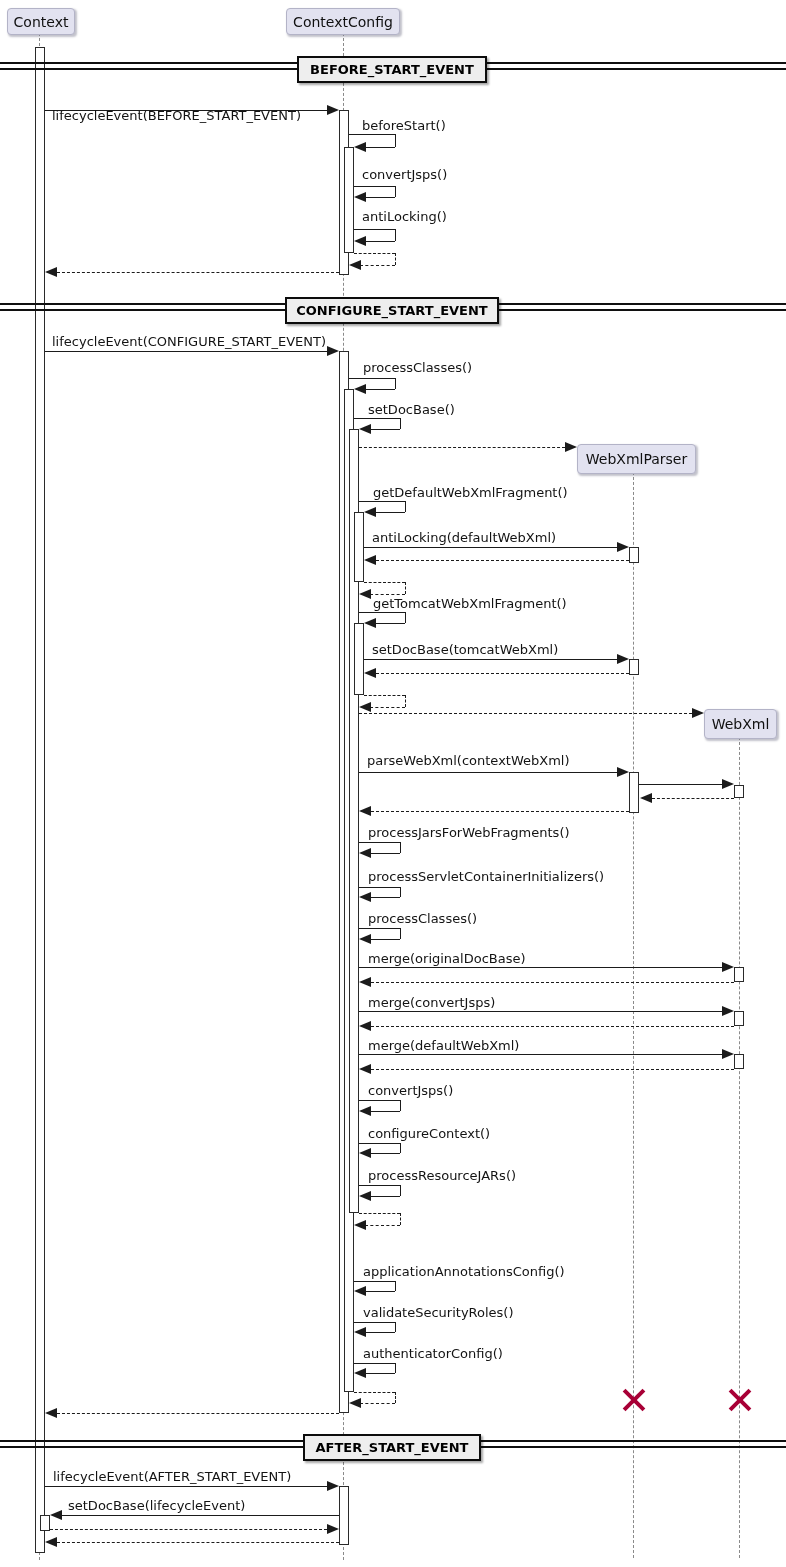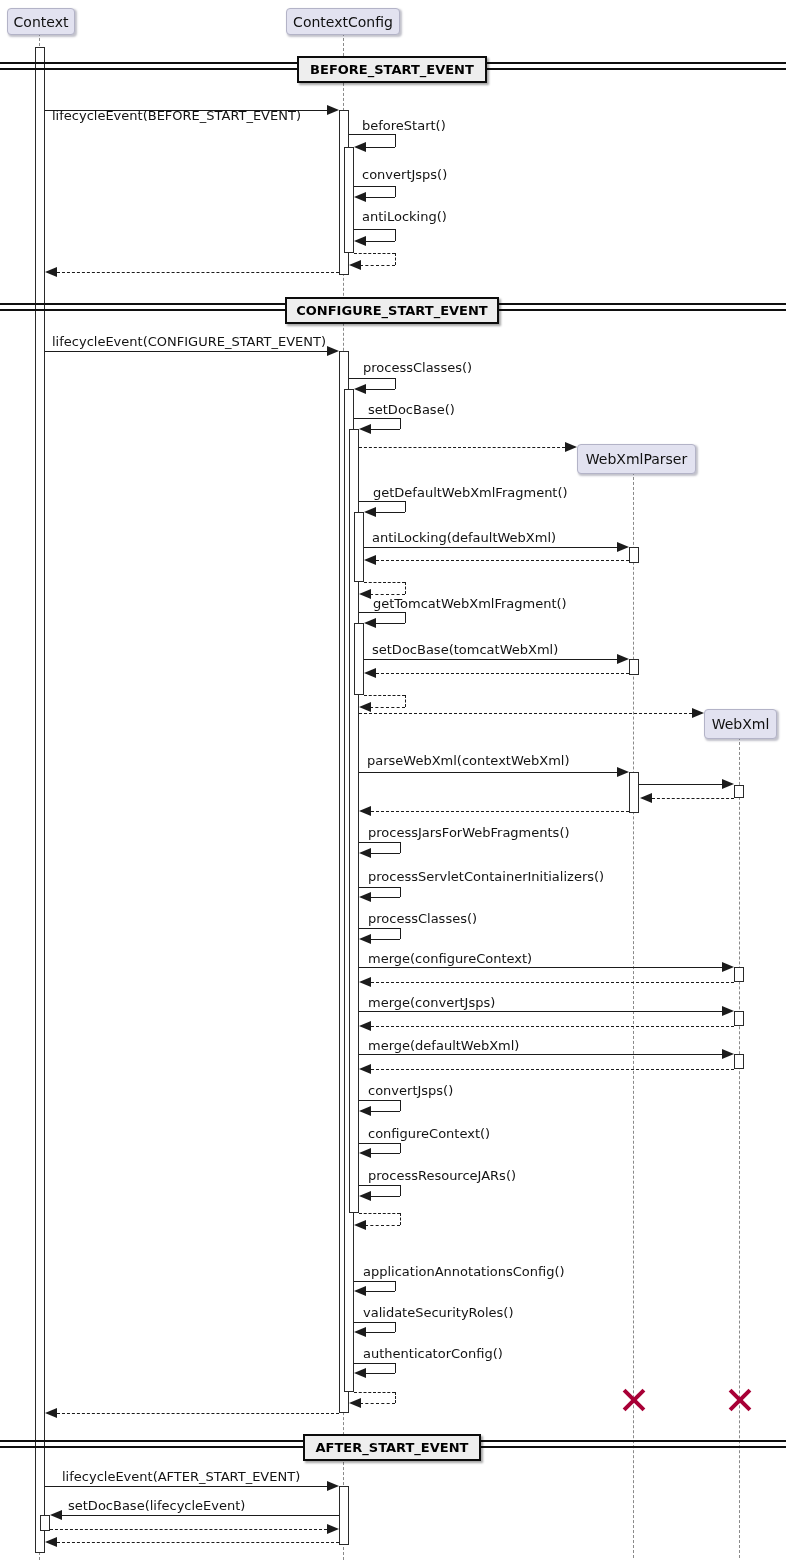--- a/index.html
+++ b/index.html
@@ -228,21 +228,21 @@
 
   <div>
     <div class="msg" style="left:368px;top:911px">processClasses()</div>
     <div class="hl" style="left:359px;top:928px;width:41px"></div>
     <div class="vl" style="left:400px;top:928px;height:11px"></div>
     <div class="hl" style="left:370px;top:939px;width:30px"></div>
     <div class="al" style="left:359px;top:934px"></div>
   </div>
 
   <div>
-    <div class="msg" style="left:368px;top:951px">merge(configureContext)</div>
+    <div class="msg" style="left:368px;top:951px">merge(originalDocBase)</div>
     <div class="hl" style="left:359px;top:967px;width:363px"></div>
     <div class="ar" style="left:722px;top:962px"></div>
     <div class="al" style="left:359px;top:977px"></div>
     <div class="hd" style="left:371px;top:982px;width:363px"></div>
   </div>
 
   <div>
     <div class="msg" style="left:368px;top:995px">merge(convertJsps)</div>
     <div class="hl" style="left:359px;top:1011px;width:363px"></div>
     <div class="ar" style="left:722px;top:1006px"></div>
@@ -329,21 +329,21 @@
   </div>
 
   <div>
     <div class="divline" style="top:1440px"></div>
     <div class="divbox" style="left:303px;top:1434px;width:174px;height:23px">
       <span>AFTER_START_EVENT</span>
     </div>
   </div>
 
   <div>
-    <div class="msg" style="left:62px;top:1469px">lifecycleEvent(AFTER_START_EVENT)</div>
+    <div class="msg" style="left:53px;top:1469px">lifecycleEvent(AFTER_START_EVENT)</div>
     <div class="hl" style="left:45px;top:1486px;width:283px"></div>
     <div class="ar" style="left:327px;top:1481px"></div>
   </div>
 
   <div>
     <div class="msg" style="left:68px;top:1498px">setDocBase(lifecycleEvent)</div>
     <div class="al" style="left:50px;top:1510px"></div>
     <div class="hl" style="left:62px;top:1515px;width:277px"></div>
     <div class="hd" style="left:50px;top:1529px;width:277px"></div>
     <div class="ar" style="left:327px;top:1524px"></div>

